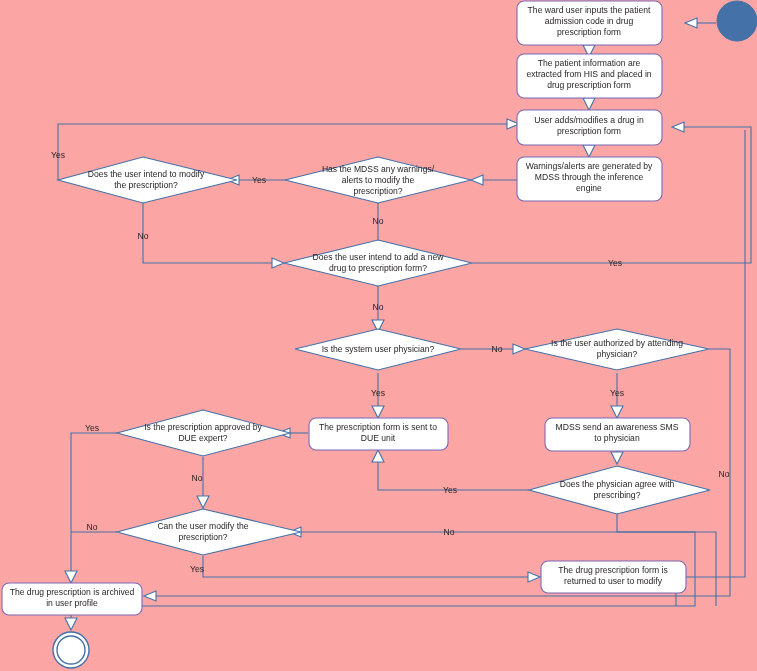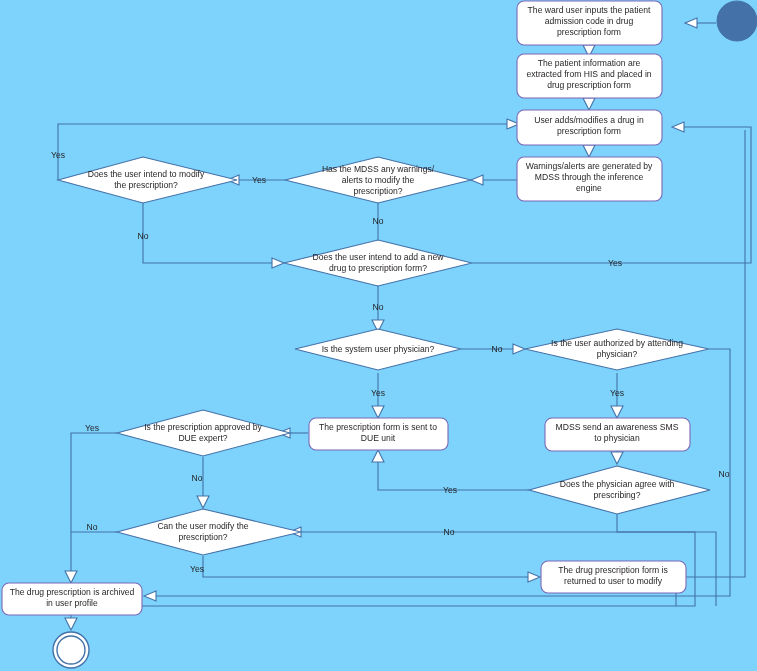--- a/index.html
+++ b/index.html
@@ -4,21 +4,21 @@
 <style>
   html, body {
     margin: 0;
     padding: 0;
     background: #ffffff;
   }
   #canvas {
     position: relative;
     width: 757px;
     height: 671px;
-    background: #7dd3fc;
+    background: #fca5a5;
     font-family: "Liberation Sans", sans-serif;
     overflow: hidden;
   }
   #flow-svg {
     position: absolute;
     left: 0;
     top: 0;
     width: 757px;
     height: 671px;
   }

